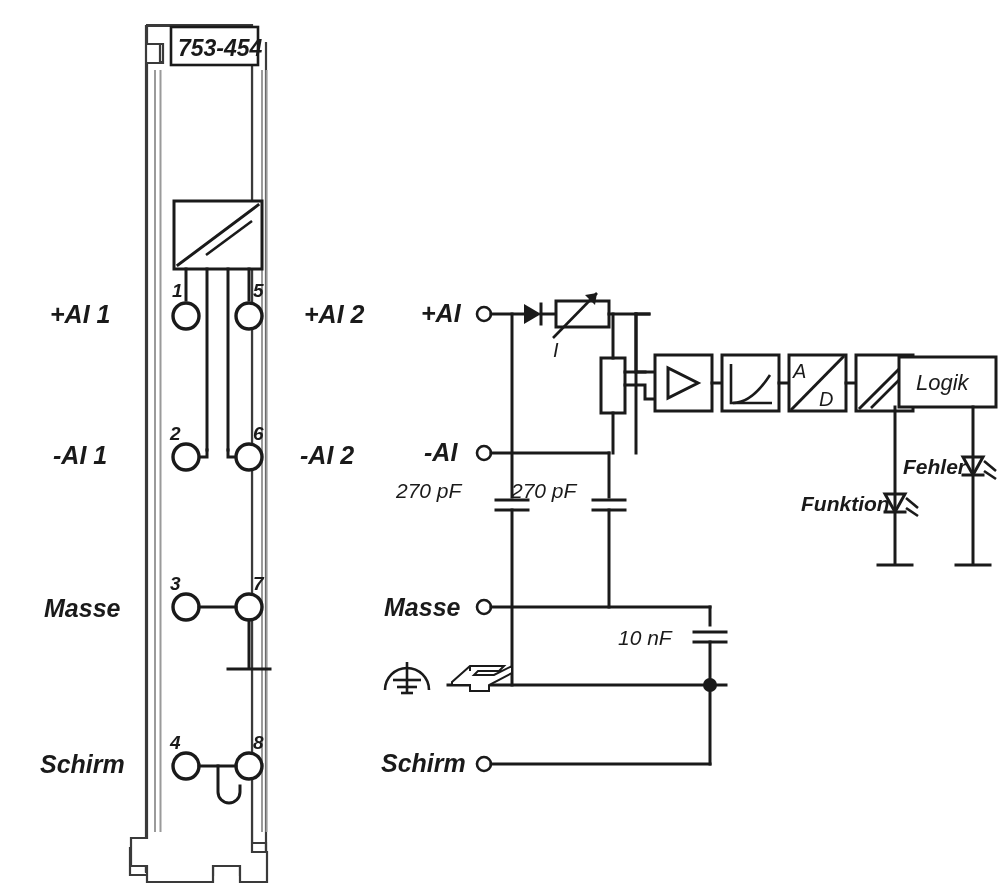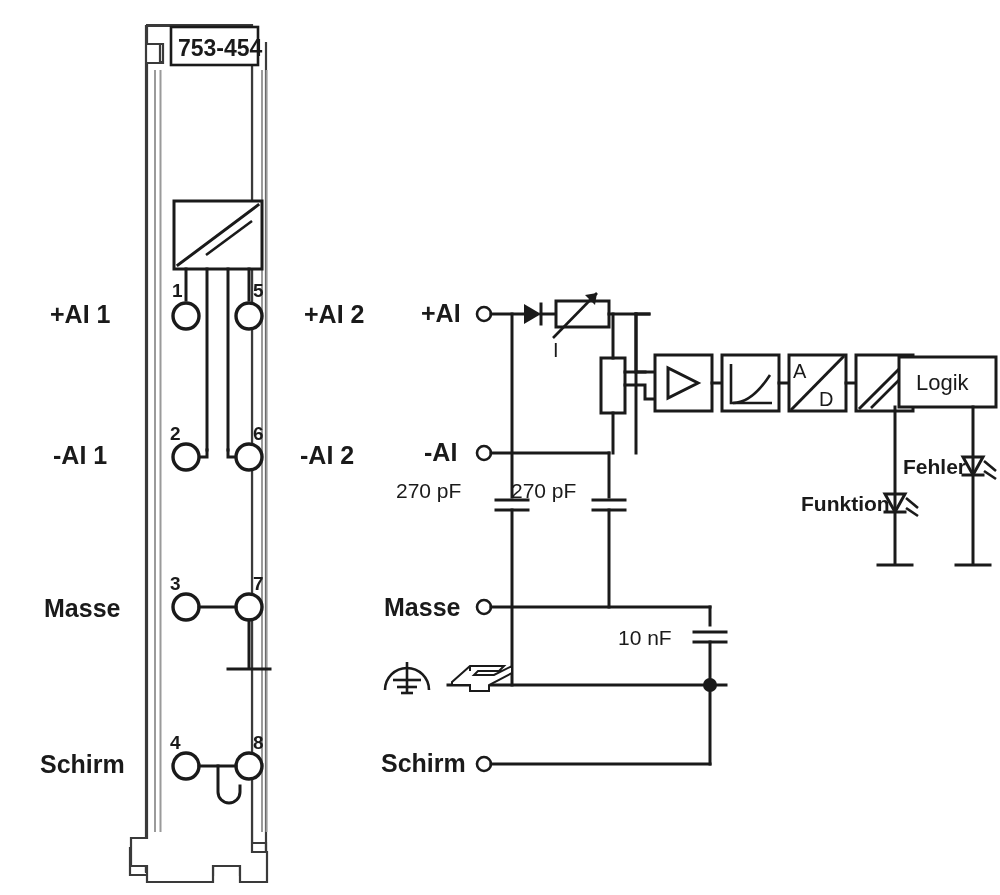--- a/index.html
+++ b/index.html
@@ -10,20 +10,21 @@
   body {
     width: 1000px;
     height: 895px;
     font-family: "Liberation Sans", sans-serif;
     overflow: hidden;
   }
   #canvas {
     position: relative;
     width: 1000px;
     height: 895px;
+    font-style: italic;
   }
   svg.schematic {
     display: block;
     width: 1000px;
     height: 895px;
   }
   text {
     font-family: "Liberation Sans", sans-serif;
     fill: #1a1a1a;
   }

